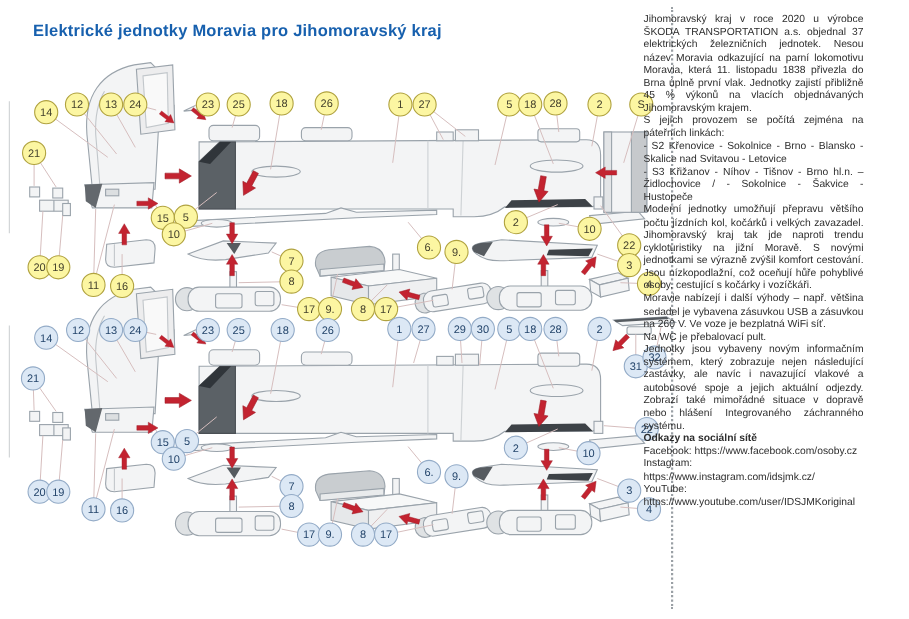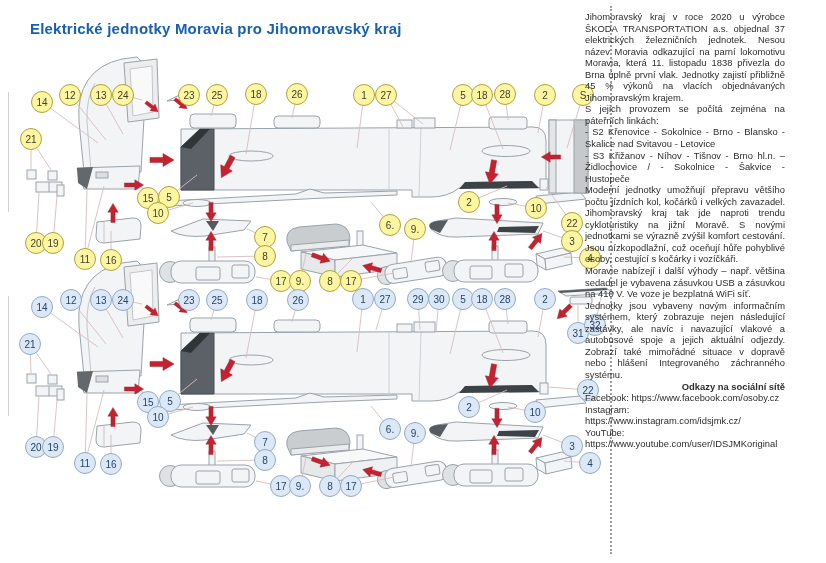--- a/index.html
+++ b/index.html
@@ -5,21 +5,21 @@
   html,body{margin:0;padding:0;background:#ffffff;}
   .page{position:relative;width:826px;height:563px;background:#ffffff;overflow:hidden;
         font-family:"Liberation Sans",sans-serif;}
   .title{position:absolute;left:30px;top:20px;width:580px;
          font-size:15px;font-weight:bold;color:#1760ae;letter-spacing:.2px;}
   .diagram-svg{position:absolute;left:0;top:0;width:826px;height:563px;}
   .divider{position:absolute;left:610px;top:6px;height:548px;width:0;
            border-left:2px dotted #9aa0a5;}
   .right-panel{position:absolute;left:585px;top:11px;width:200px;color:#2d2d2d;}
   .para{font-size:9.4px;line-height:11.55px;text-align:justify;}
-  .para.bold{font-weight:bold;text-align:right;}
+  .para.bold{font-weight:bold;text-align:left;}
   .leader{stroke:#d6bdbd;stroke-width:.9;fill:none;}
   .arrow{fill:#c32330;stroke:#9d1b26;stroke-width:.5;}
   .part{fill:#f3f4f5;stroke:#9aa3ab;stroke-width:1;}
   .callout circle{stroke-width:1;}
   .callout-yellow circle{fill:#fcf6a2;stroke:#b0a23f;}
   .callout-blue circle{fill:#dce8f5;stroke:#93abc7;}
   .callout text{font-family:"Liberation Sans",sans-serif;font-size:10px;text-anchor:middle;}
   .callout-yellow text{fill:#44412c;}
   .callout-blue text{fill:#24456b;}
 </style>
@@ -534,21 +534,22 @@
 
   <div class="divider"></div>
 
   <div class="right-panel">
     <div id="right-panel-blocks">
         <div class="para">Jihomoravský kraj v roce 2020 u výrobce ŠKODA TRANSPORTATION a.s. objednal 37 elektrických železničních jednotek. Nesou název Moravia odkazující na parní lokomotivu Moravia, která 11. listopadu 1838 přivezla do Brna úplně první vlak. Jednotky zajistí přibližně 45 % výkonů na vlacích objednávaných Jihomoravským krajem.</div>
         <div class="para">S jejich provozem se počítá zejména na páteřních linkách:</div>
         <div class="para">- S2 Křenovice - Sokolnice - Brno - Blansko - Skalice nad Svitavou - Letovice</div>
         <div class="para">- S3 Křižanov - Níhov - Tišnov - Brno hl.n. – Židlochovice / - Sokolnice - Šakvice - Hustopeče</div>
         <div class="para">Moderní jednotky umožňují přepravu většího počtu jízdních kol, kočárků i velkých zavazadel. Jihomoravský kraj tak jde naproti trendu cykloturistiky na jižní Moravě. S novými jednotkami se výrazně zvýšil komfort cestování. Jsou nízkopodlažní, což oceňují hůře pohyblivé osoby, cestující s kočárky i vozíčkáři.</div>
-        <div class="para">Moravie nabízejí i další výhody – např. většina sedadel je vybavena zásuvkou USB a zásuvkou na 410 V. Ve voze je bezplatná WiFi síť.</div>
+        <div class="para">Moravie nabízejí i další výhody – např. většina sedadel je vybavena zásuvkou USB a zásuvkou na 260 V. Ve voze je bezplatná WiFi síť.</div>
+        <div class="para">Na WC je přebalovací pult.</div>
         <div class="para">Jednotky jsou vybaveny novým informačním systémem, který zobrazuje nejen následující zastávky, ale navíc i navazující vlakové a autobusové spoje a jejich aktuální odjezdy. Zobrazí také mimořádné situace v dopravě nebo hlášení Integrovaného záchranného systému.</div>
         <div class="para bold">Odkazy na sociální sítě</div>
         <div class="para">Facebook: https://www.facebook.com/osoby.cz</div>
         <div class="para">Instagram: https://www.instagram.com/idsjmk.cz/</div>
         <div class="para">YouTube: https://www.youtube.com/user/IDSJMKoriginal</div>
       </div>
   </div>
 
 </div>
 

